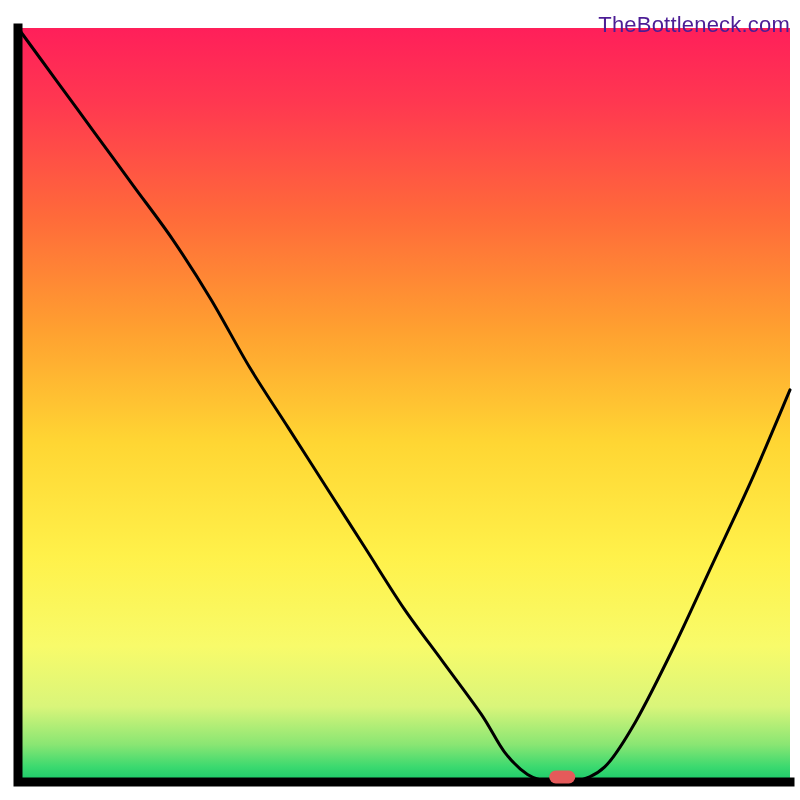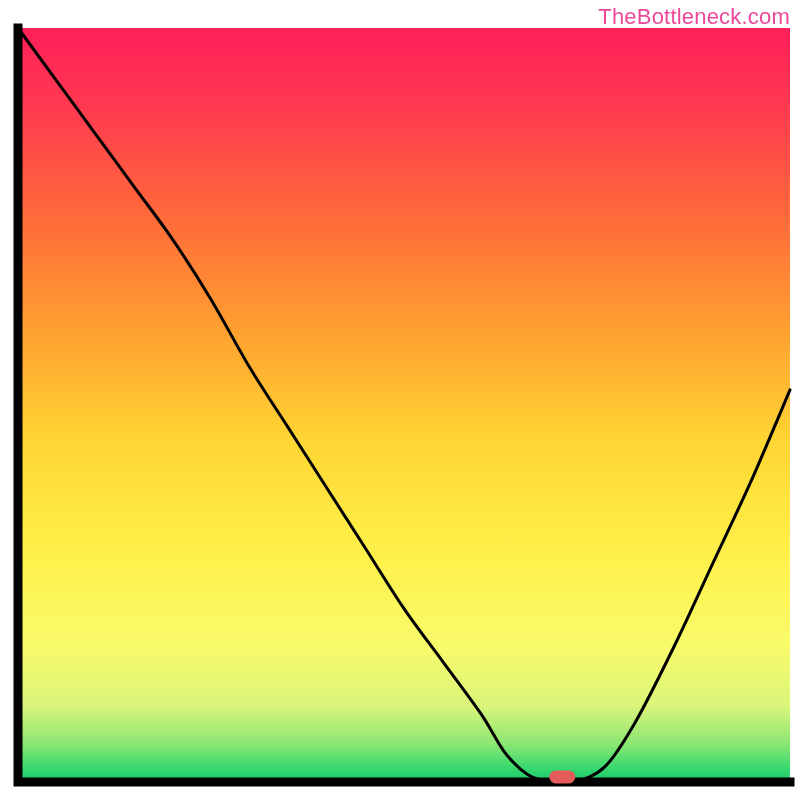--- a/index.html
+++ b/index.html
@@ -11,23 +11,23 @@
     font-family: Arial, Helvetica, sans-serif;
     background: #ffffff;
   }
   .container {
     position: relative;
     width: 800px;
     height: 800px;
   }
   .watermark {
     position: absolute;
-    top: 4px;
+    top: 12px;
     right: 10px;
-    color: #ec4899;
+    color: #4c1d95;
     font-size: 22px;
     font-weight: 500;
     letter-spacing: 0.2px;
     z-index: 10;
   }
   svg {
     display: block;
   }
 </style>
 </head>

